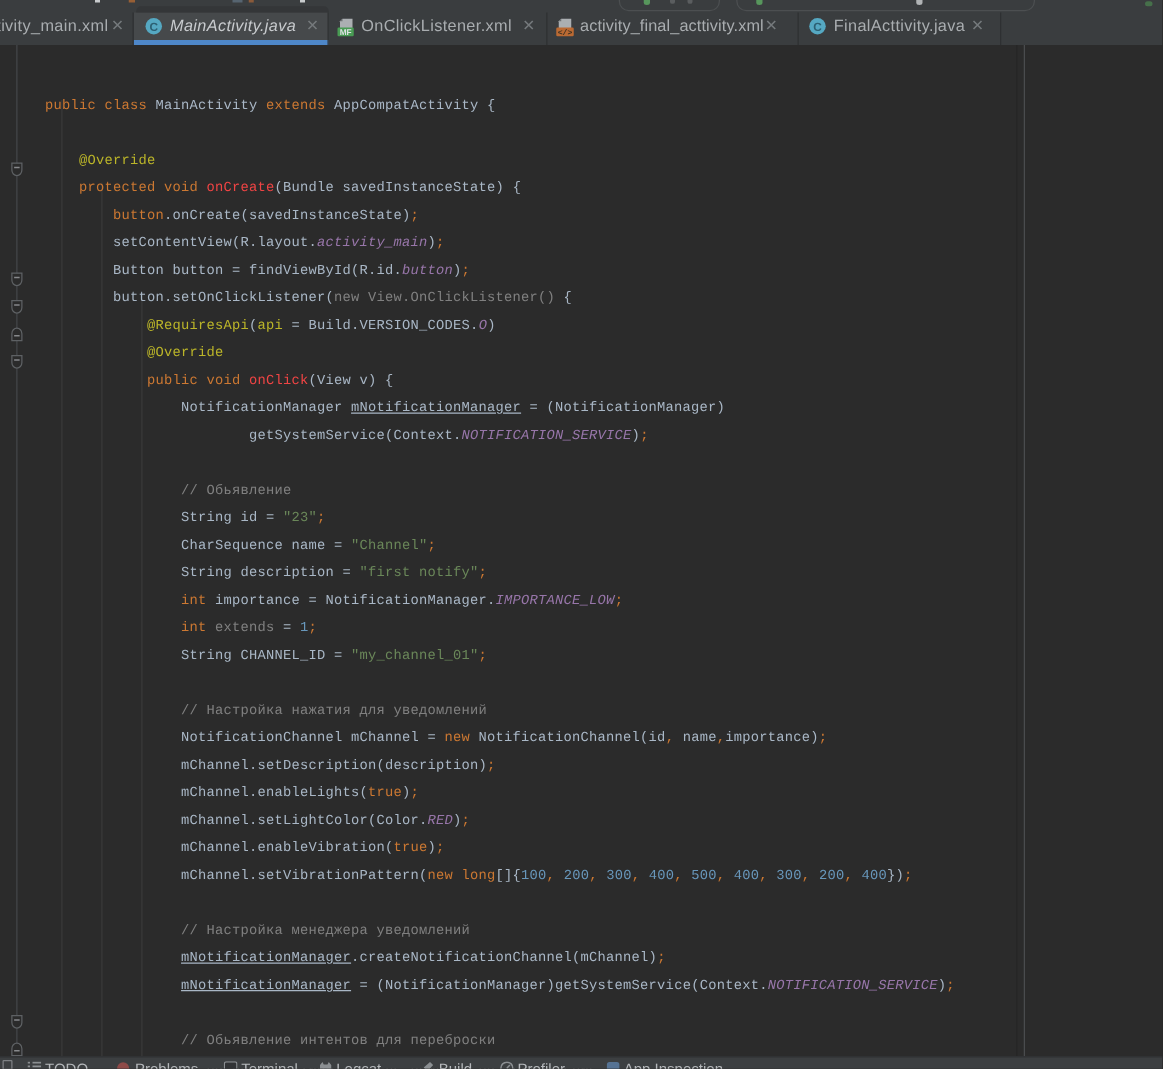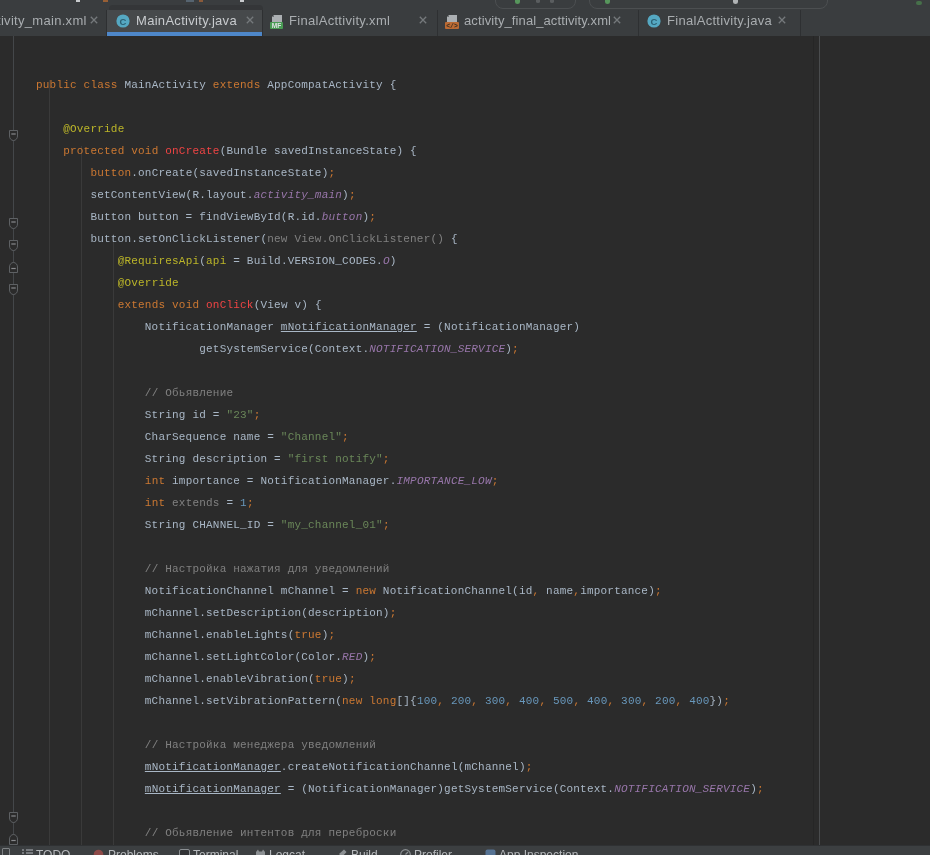--- a/index.html
+++ b/index.html
@@ -63,32 +63,32 @@
 
 <div class="tabtxt" style="left:-3px;top:13px;">tivity_main.xml</div>
 <svg class="abs" style="left:89px;top:15px;" width="10" height="10" viewBox="0 0 10 10">
     <path d="M1.8 1.8L8.2 8.2M8.2 1.8L1.8 8.2" stroke="#75797c" stroke-width="1.3"></path>
   </svg>
 
 <svg class="abs" style="left:116px;top:14px;" width="14" height="14" viewBox="0 0 14 14">
     <circle cx="7" cy="7" r="6.6" fill="#55a8c2"></circle>
     <text x="7" y="10.6" font-size="9.5" font-family="Liberation Sans" font-weight="bold" fill="#2c6073" text-anchor="middle">C</text>
   </svg>
-<div class="tabtxt seltxt" style="left:136px;top:13px;">MainActivity.java</div>
+<div class="tabtxt seltxt" style="left:136px;top:13px;font-style:italic;">MainActivity.java</div>
 <svg class="abs" style="left:245px;top:15px;" width="10" height="10" viewBox="0 0 10 10">
     <path d="M1.8 1.8L8.2 8.2M8.2 1.8L1.8 8.2" stroke="#75797c" stroke-width="1.3"></path>
   </svg>
 
 <svg class="abs" style="left:269px;top:14px;" width="16" height="16" viewBox="0 0 16 16">
     <path d="M5 1h8v8H3V3z" fill="#abafb2"></path>
     <path d="M5 1v2H3z" fill="#6c7073"></path>
     <rect x="1" y="8" width="13" height="7" rx="1" fill="#499c54"></rect>
     <text x="7.5" y="14" font-size="6.6" font-family="Liberation Sans" font-weight="bold" fill="#dfe2e5" text-anchor="middle">MF</text>
   </svg>
-<div class="tabtxt" style="left:289px;top:13px;">FinalActtivity.xml</div>
+<div class="tabtxt" style="left:289px;top:13px;">OnClickListener.xml</div>
 <svg class="abs" style="left:418px;top:15px;" width="10" height="10" viewBox="0 0 10 10">
     <path d="M1.8 1.8L8.2 8.2M8.2 1.8L1.8 8.2" stroke="#75797c" stroke-width="1.3"></path>
   </svg>
 
 <svg class="abs" style="left:444px;top:14px;" width="16" height="16" viewBox="0 0 16 16">
     <path d="M5 1h8v8H3V3z" fill="#abafb2"></path>
     <path d="M5 1v2H3z" fill="#6c7073"></path>
     <rect x="1" y="8" width="14" height="7" rx="1" fill="#bb6a33"></rect>
     <text x="8" y="14" font-size="6.5" font-family="Liberation Mono" font-weight="bold" fill="#3c3022" text-anchor="middle">&lt;/&gt;</text>
   </svg>
@@ -146,21 +146,21 @@
 <pre id="code" style="top:58px;"><span class="k">public class</span> MainActivity <span class="k">extends</span> AppCompatActivity {
 
     <span class="a">@Override</span>
     <span class="k">protected void</span> <span class="m">onCreate</span>(Bundle savedInstanceState) {
         <span class="k">button</span>.onCreate(savedInstanceState)<span class="k">;</span>
         setContentView(R.layout.<span class="p">activity_main</span>)<span class="k">;</span>
         Button button = findViewById(R.id.<span class="p">button</span>)<span class="k">;</span>
         button.setOnClickListener(<span class="c">new View.OnClickListener()</span> {
             <span class="a">@RequiresApi</span>(<span class="a">api</span> = Build.VERSION_CODES.<span class="p">O</span>)
             <span class="a">@Override</span>
-            <span class="k">extends void</span> <span class="m">onClick</span>(View v) {
+            <span class="k">public void</span> <span class="m">onClick</span>(View v) {
                 NotificationManager <span class="u">mNotificationManager</span> = (NotificationManager)
                         getSystemService(Context.<span class="p">NOTIFICATION_SERVICE</span>)<span class="k">;</span>
 
                 <span class="c">// Обьявление</span>
                 String id = <span class="s">"23"</span><span class="k">;</span>
                 CharSequence name = <span class="s">"Channel"</span><span class="k">;</span>
                 String description = <span class="s">"first notify"</span><span class="k">;</span>
                 <span class="k">int</span> importance = NotificationManager.<span class="p">IMPORTANCE_LOW</span><span class="k">;</span>
                 <span class="k">int</span> <span class="c">extends</span> = <span class="n">1</span><span class="k">;</span>
                 String CHANNEL_ID = <span class="s">"my_channel_01"</span><span class="k">;</span>

